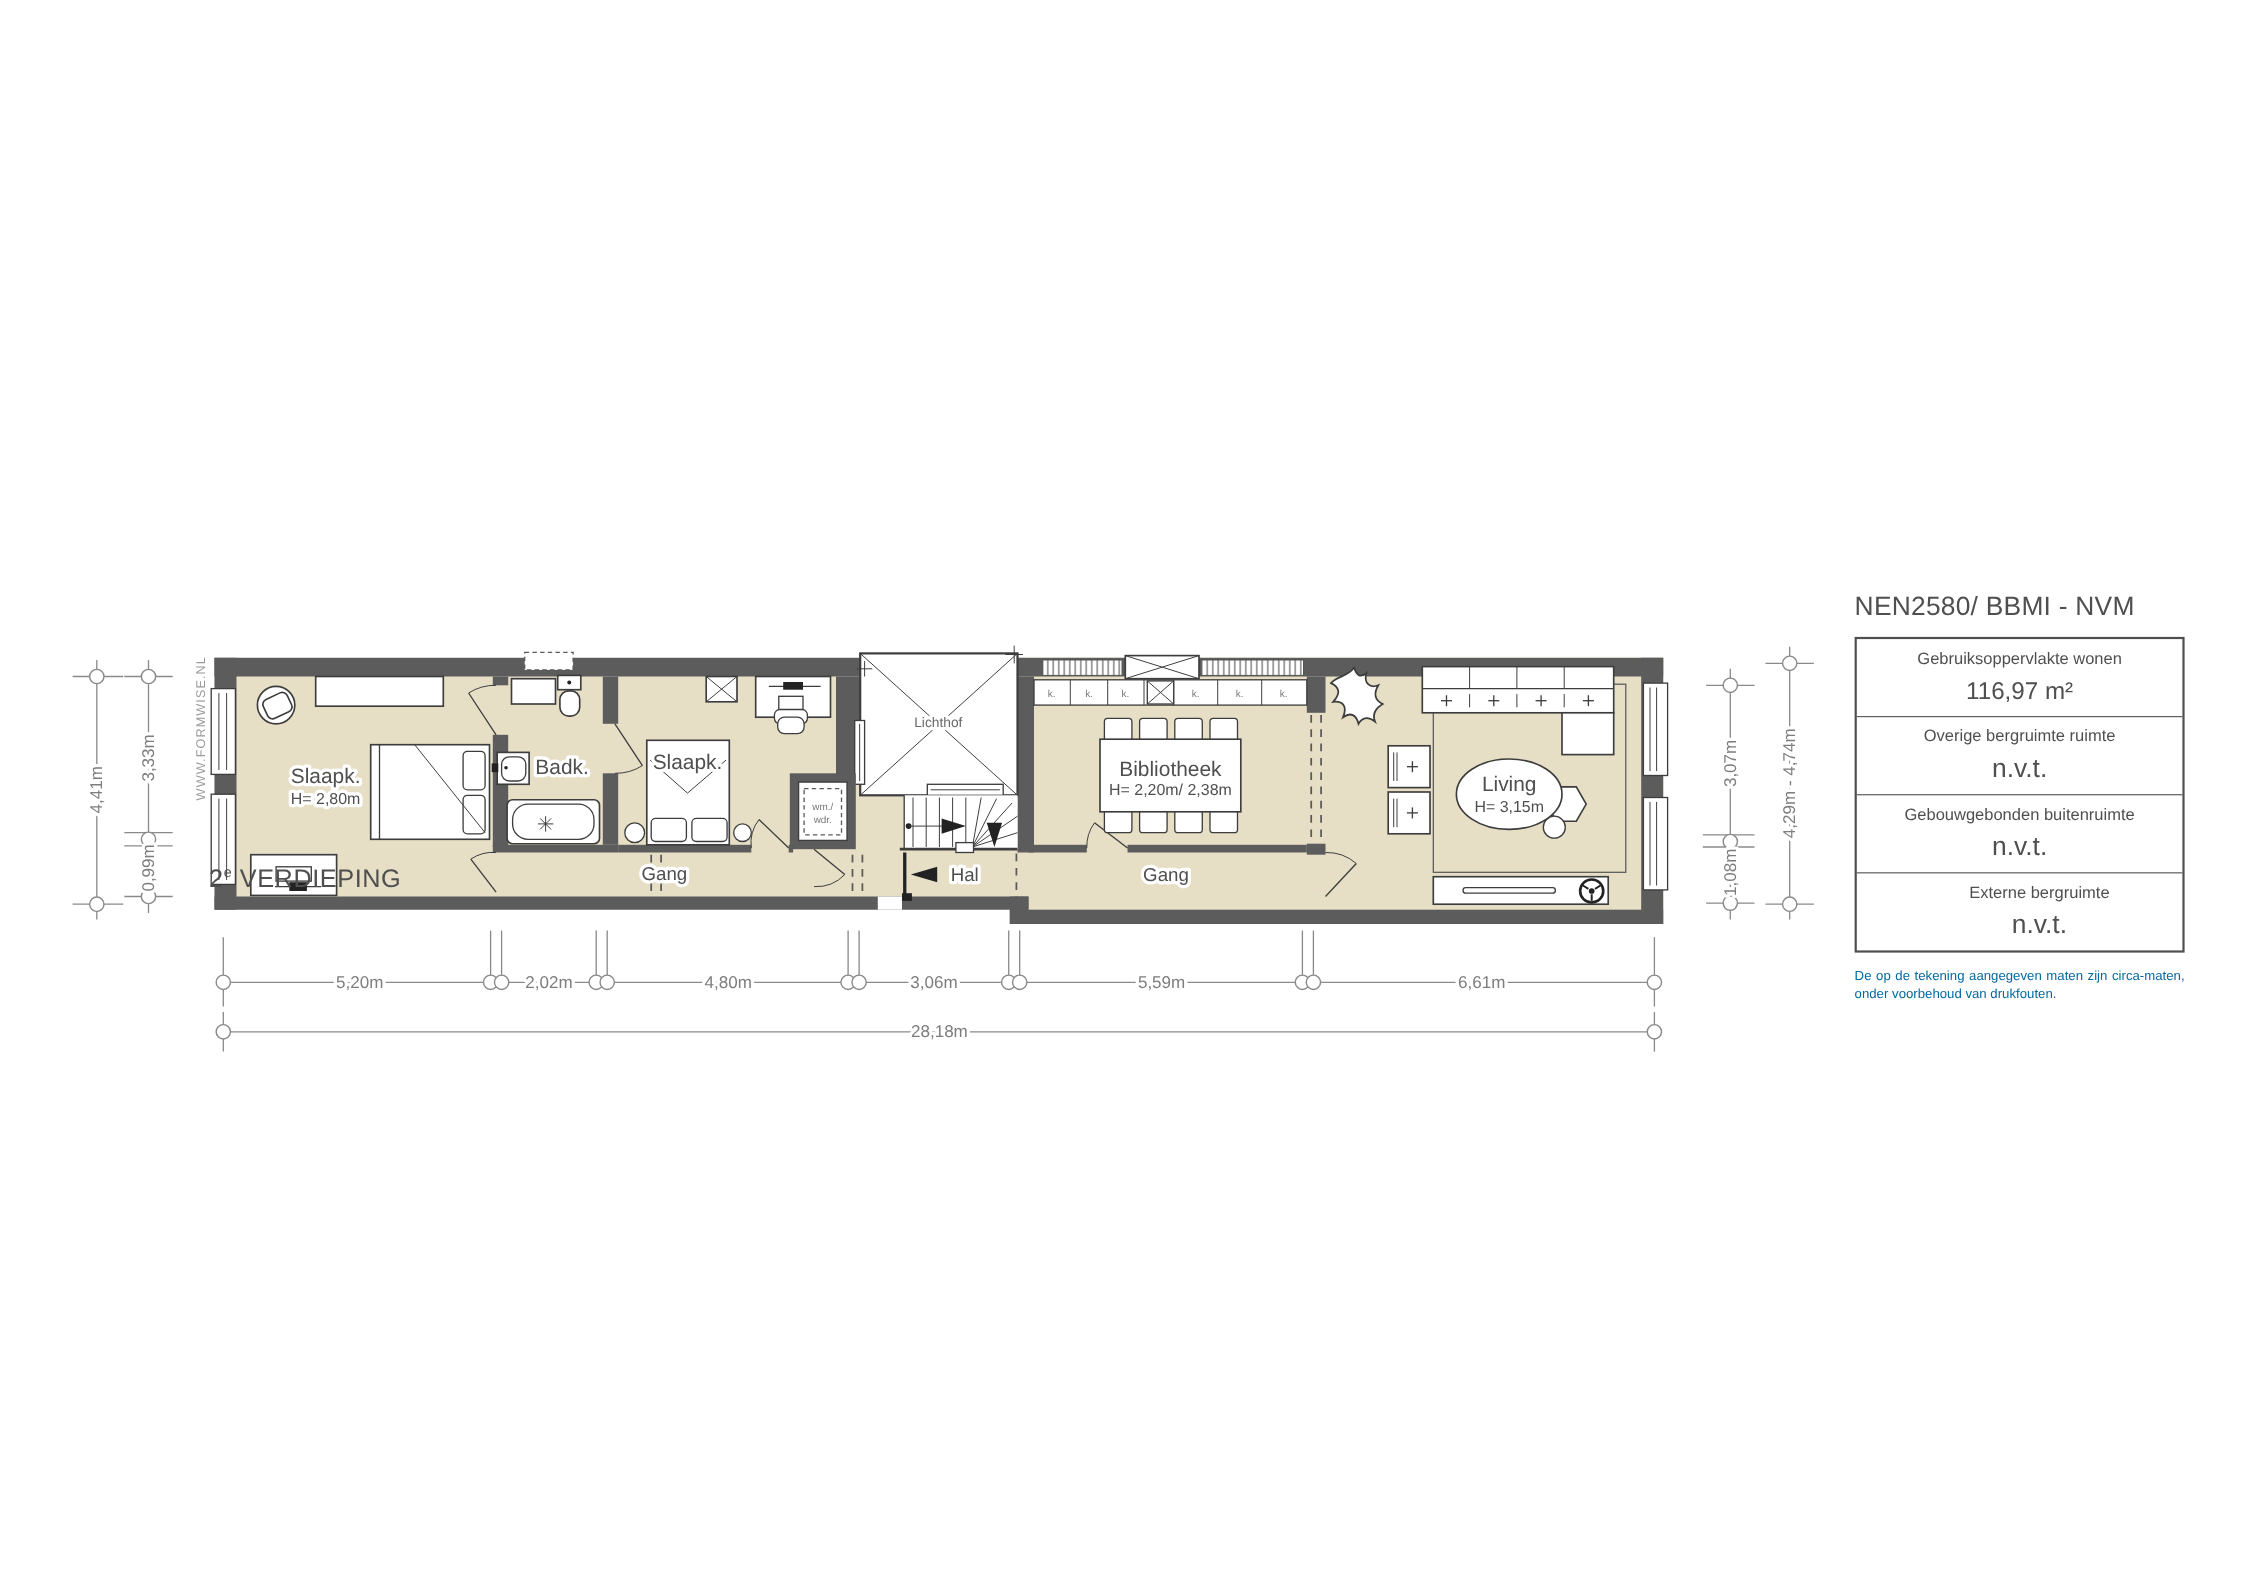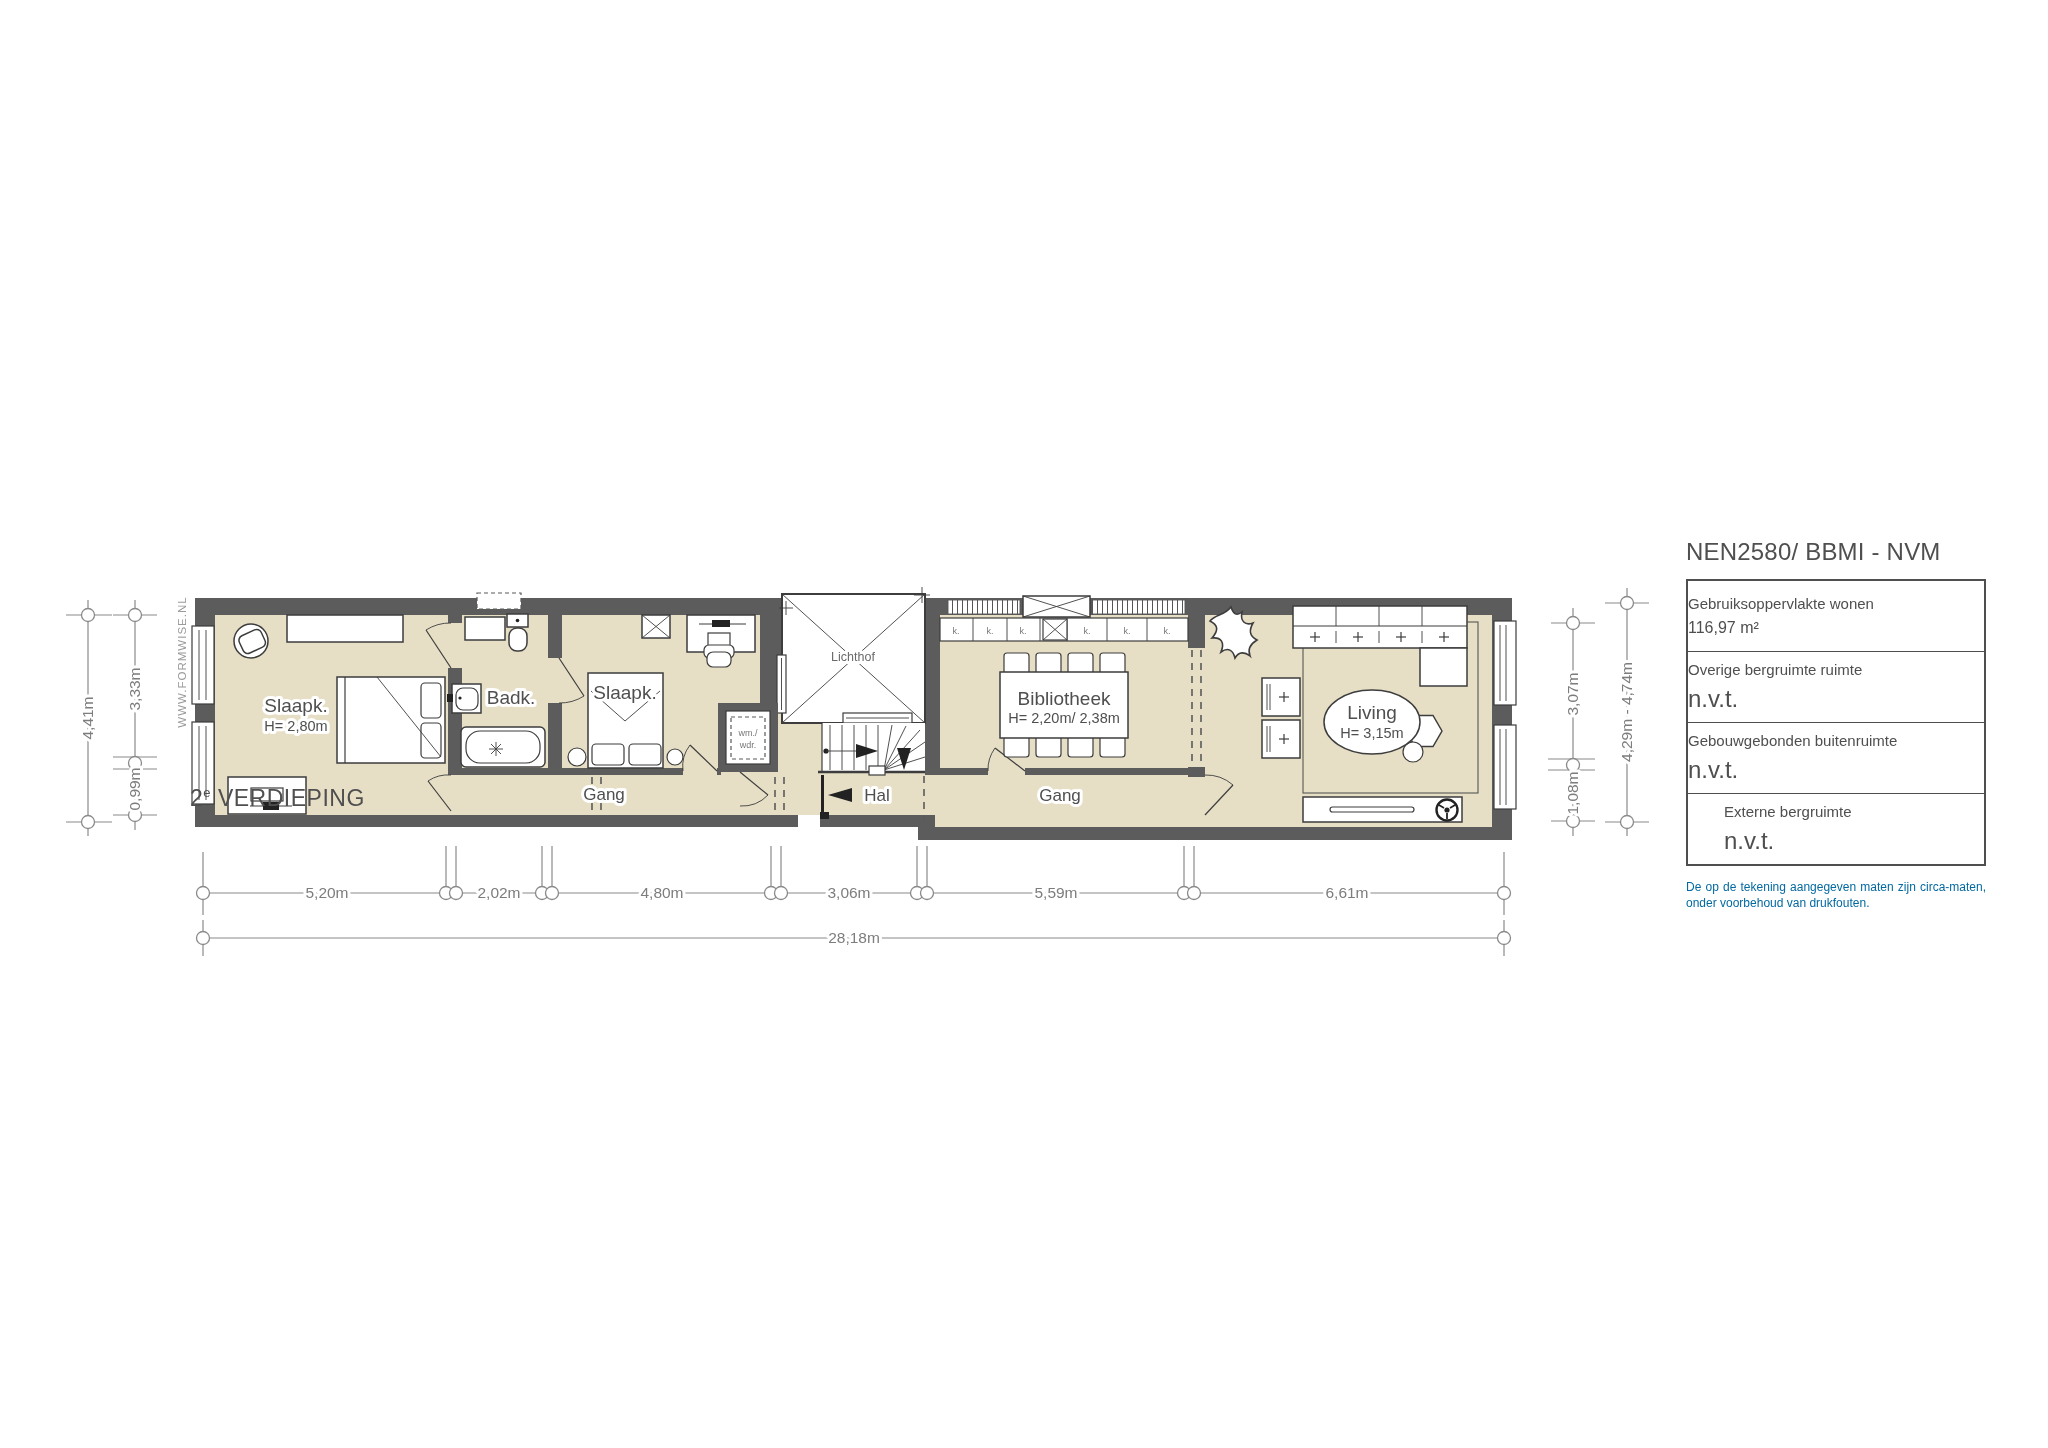--- a/index.html
+++ b/index.html
@@ -30,26 +30,26 @@
   .smalllabel{font-size:12.5px;fill:#6a6a6a;text-anchor:middle;}
   .tiny{font-size:9px;fill:#777777;text-anchor:middle;}
   .dimt{font-size:15.5px;fill:#7d7d7d;text-anchor:middle;}
   .wm{font-size:11.5px;fill:#9a9a9a;letter-spacing:1px;text-anchor:middle;}
   
   .floor-title{position:absolute;left:190px;top:785px;font-size:23px;color:var(--text);letter-spacing:0.5px;text-align:right;}
   .floor-title sup{font-size:13px;}
   .legend{position:absolute;left:1686px;top:538px;width:300px;color:var(--text);}
   .legend-title{font-size:24px;letter-spacing:0.2px;white-space:nowrap;}
   .legend-table{margin-top:13px;border:2px solid #4f4f4f;}
-  .legend-row{height:70px;display:flex;flex-direction:column;align-items:flex-start;justify-content:center;
+  .legend-row{height:70px;display:flex;flex-direction:column;align-items:center;justify-content:center;
               border-bottom:1.5px solid #4f4f4f;}
   .legend-row:last-child{border-bottom:none;padding-left:36px;}
   .legend-row .lab{font-size:15px;}
   .legend-row .val{font-size:24px;margin-top:7px;}
-  .legend-row .val.big{font-size:16px;}
+  .legend-row .val.big{font-size:22px;}
   .legend-note{margin-top:14px;font-size:12px;line-height:1.32;text-align:justify;color:#0369a1;}
 </style>
 </head>
 <body>
 
 <div class="canvas">
 
 <svg width="2048" height="1448" viewBox="0 0 2048 1448">
   <defs>
     <pattern id="hatch" width="5" height="14" patternUnits="userSpaceOnUse">

